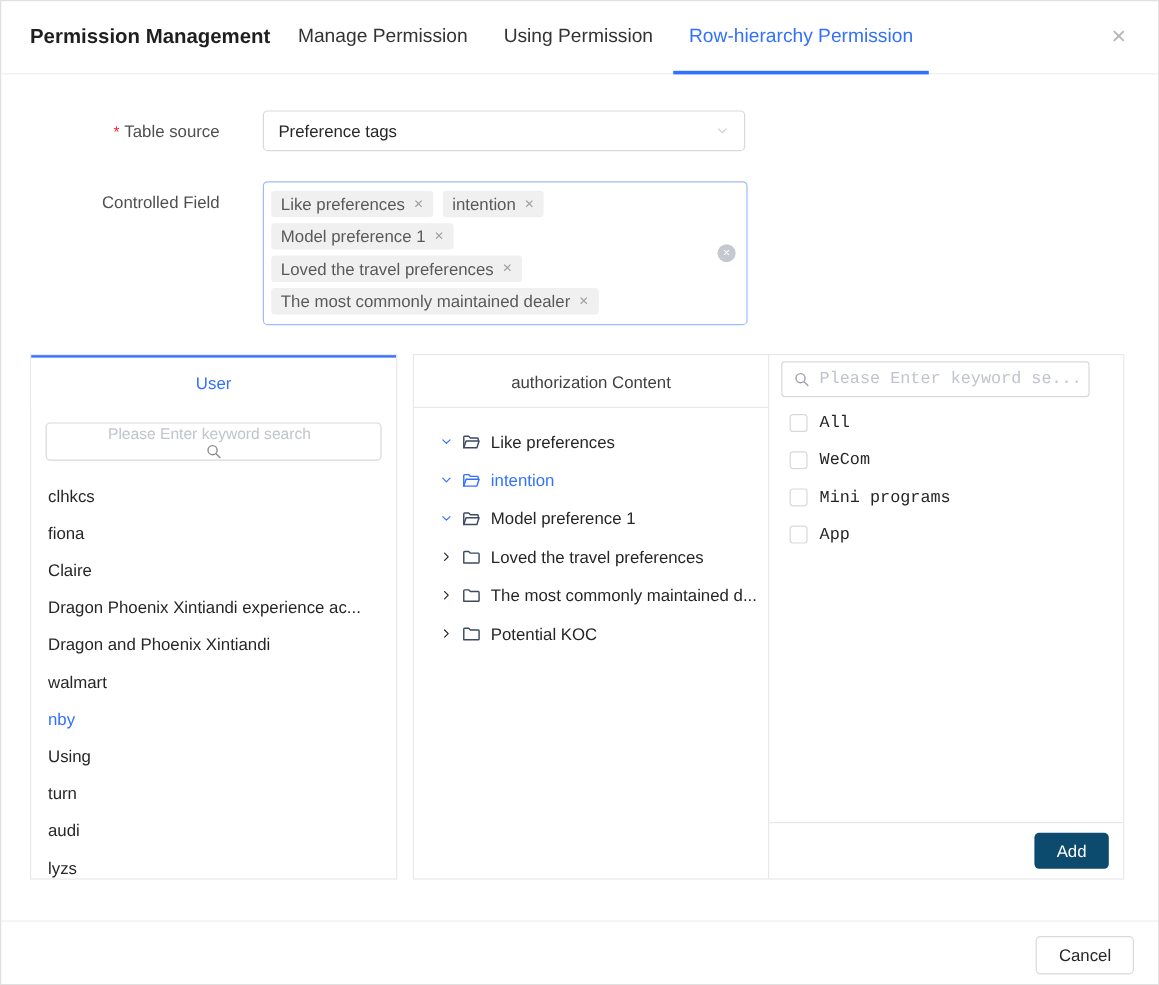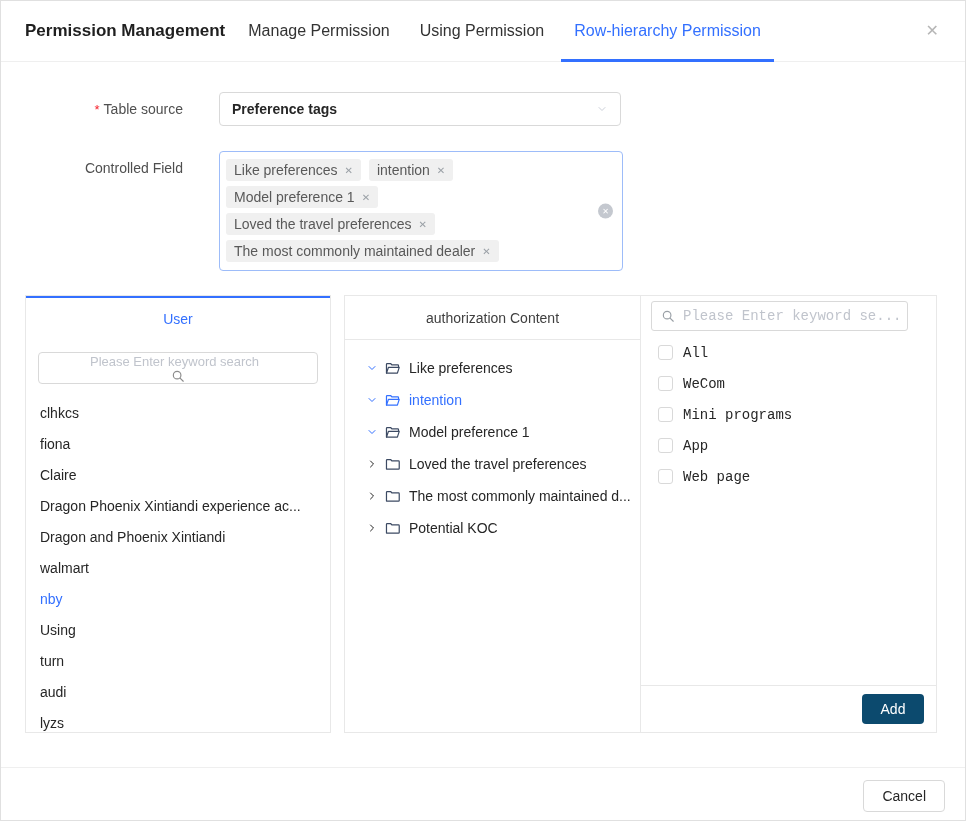--- a/index.html
+++ b/index.html
@@ -69,21 +69,20 @@
   .select-box {
     width: 402px; height: 34px;
     border: 1px solid #d9d9d9;
     border-radius: 4px;
     display: flex; align-items: center; justify-content: space-between;
     padding: 0 12px;
     font-size: 14px;
     color: #262626;
     cursor: pointer;
     background: #fff;
-    font-weight: bold;
   }
   .select-box .chev { color: #ccd0d9; display: flex; }
   .multi-box {
     width: 404px; min-height: 114px;
     border: 1px solid #9dbcf9;
     border-radius: 4px;
     padding: 2px 28px 8px 6px;
     position: relative;
     background: #fff;
   }
@@ -463,24 +462,20 @@
         <span class="cb-label">WeCom</span>
       </div>
       <div class="cb-row">
         <span class="cb"></span>
         <span class="cb-label">Mini programs</span>
       </div>
       <div class="cb-row">
         <span class="cb"></span>
         <span class="cb-label">App</span>
       </div>
-      <div class="cb-row">
-        <span class="cb"></span>
-        <span class="cb-label">Web page</span>
-      </div>
     </div>
     <div class="right-bottom">
       <button class="add-btn">Add</button>
     </div>
   </div>
 
 </div>
 
 <div class="dialog-footer">
   <button class="cancel-btn">Cancel</button>

